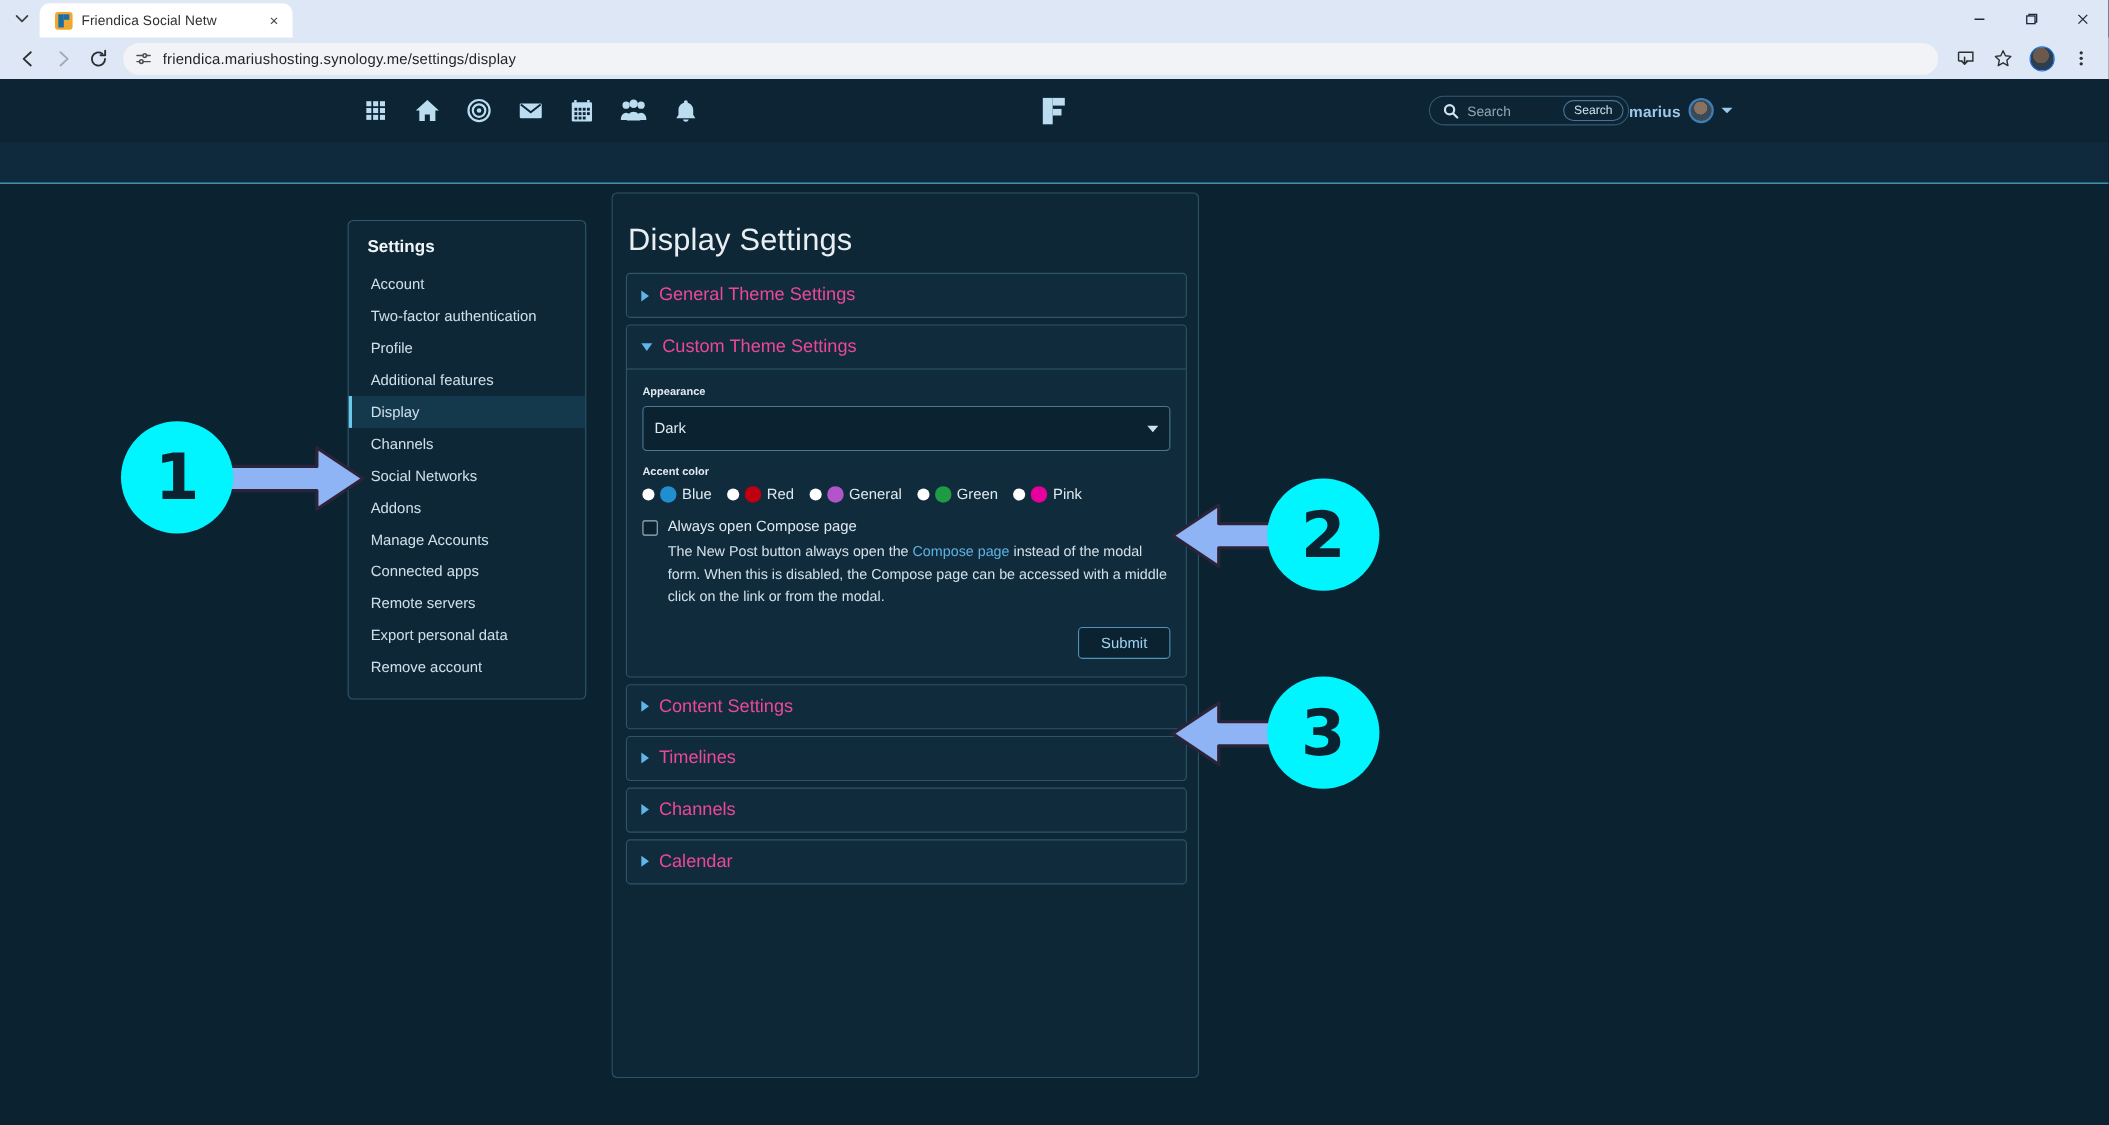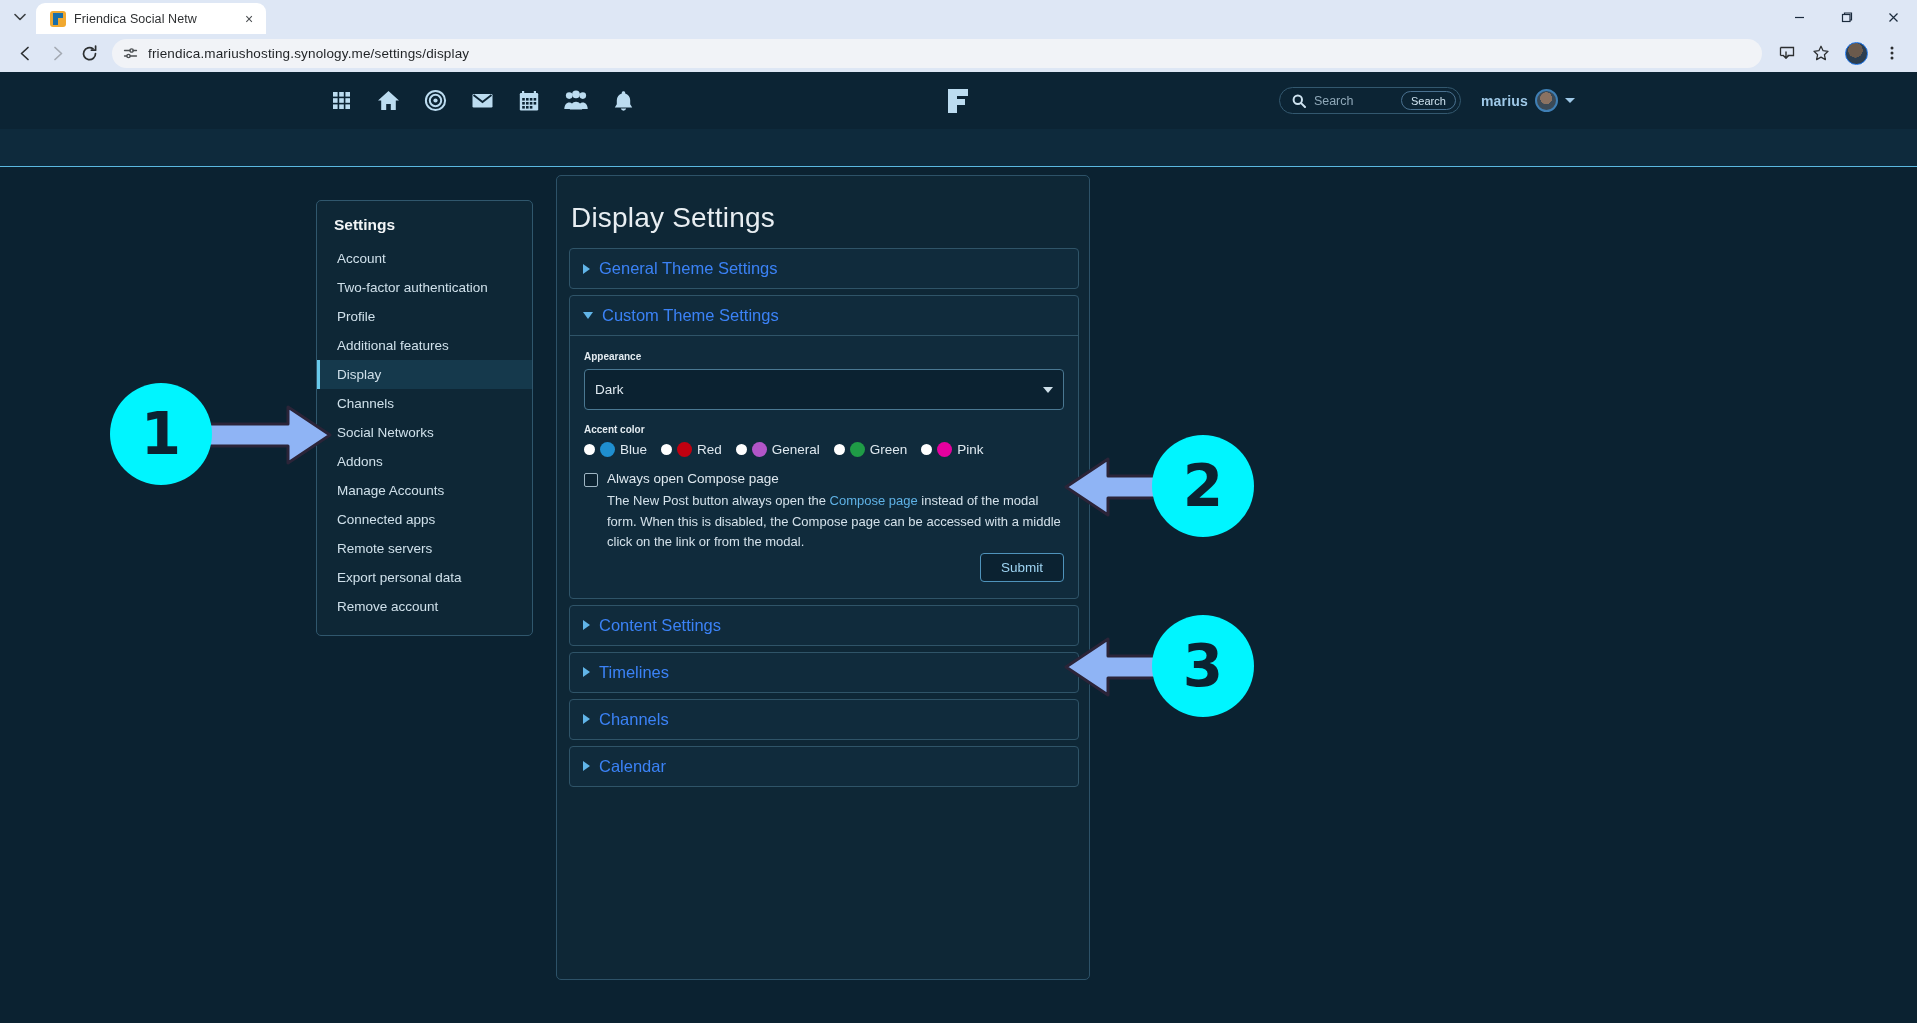--- a/index.html
+++ b/index.html
@@ -106,21 +106,21 @@
     width: 26px; height: 26px;
     display: flex; align-items: center; justify-content: center;
     color: #bcdcf0;
   }
   .brand-logo {
     position: absolute; left: 50%; transform: translateX(-50%);
     width: 26px; height: 28px; color: #bcdcf0;
   }
   .nav-right {
     position: absolute; right: 342px;
-    display: flex; align-items: center; gap: 20px;
+    display: flex; align-items: center; 
   }
   .searchbox {
     width: 182px; height: 27px;
     border: 1px solid #33586f; border-radius: 15px;
     display: flex; align-items: center; padding: 0 4px 0 12px; gap: 8px;
     background: transparent;
   }
   .search-icon { width: 14px; height: 14px; color: #cfe3f0; flex: 0 0 14px; }
   .search-placeholder { font-size: 12.5px; color: #8fa8b8; flex: 1; }
   .search-submit {
@@ -187,21 +187,21 @@
   }
   .accordion {
     border: 1px solid #2f5468;
     border-radius: 4px;
     margin-bottom: 6px;
     background: #102b3c;
   }
   .acc-header {
     display: flex; align-items: center; gap: 9px;
     padding: 10px 13px;
-    font-size: 16.5px; color: #3b82f6;
+    font-size: 16.5px; color: #ec4899;
   }
   .tri-right {
     width: 0; height: 0;
     border-top: 5px solid transparent; border-bottom: 5px solid transparent;
     border-left: 7px solid #61b5e8;
   }
   .tri-down {
     width: 0; height: 0;
     border-left: 5px solid transparent; border-right: 5px solid transparent;
     border-top: 7px solid #61b5e8;
@@ -246,21 +246,21 @@
     width: 14px; height: 14px; flex: 0 0 14px;
     border: 1.5px solid #9fb6c4; border-radius: 2px;
     background: #0b2231; margin-top: 2px;
   }
   .checkbox-label { font-size: 13.5px; color: #dfe9f0; }
   .help-text {
     font-size: 13px; color: #d3e1ea; line-height: 1.58;
     padding-left: 23px; margin-top: 4px;
   }
   .help-text a { color: #5fb2e6; text-decoration: none; }
-  .submit-row { display: flex; justify-content: flex-end; }
+  .submit-row { display: flex; justify-content: flex-end; margin-top: 17px; }
   .submit-btn {
     font-size: 13.5px; color: #9fd4f2;
     background: #0b2231;
     border: 1px solid #4f93bb;
     border-radius: 4px;
     padding: 6px 20px;
   }
 
   
   .ann-circle {

